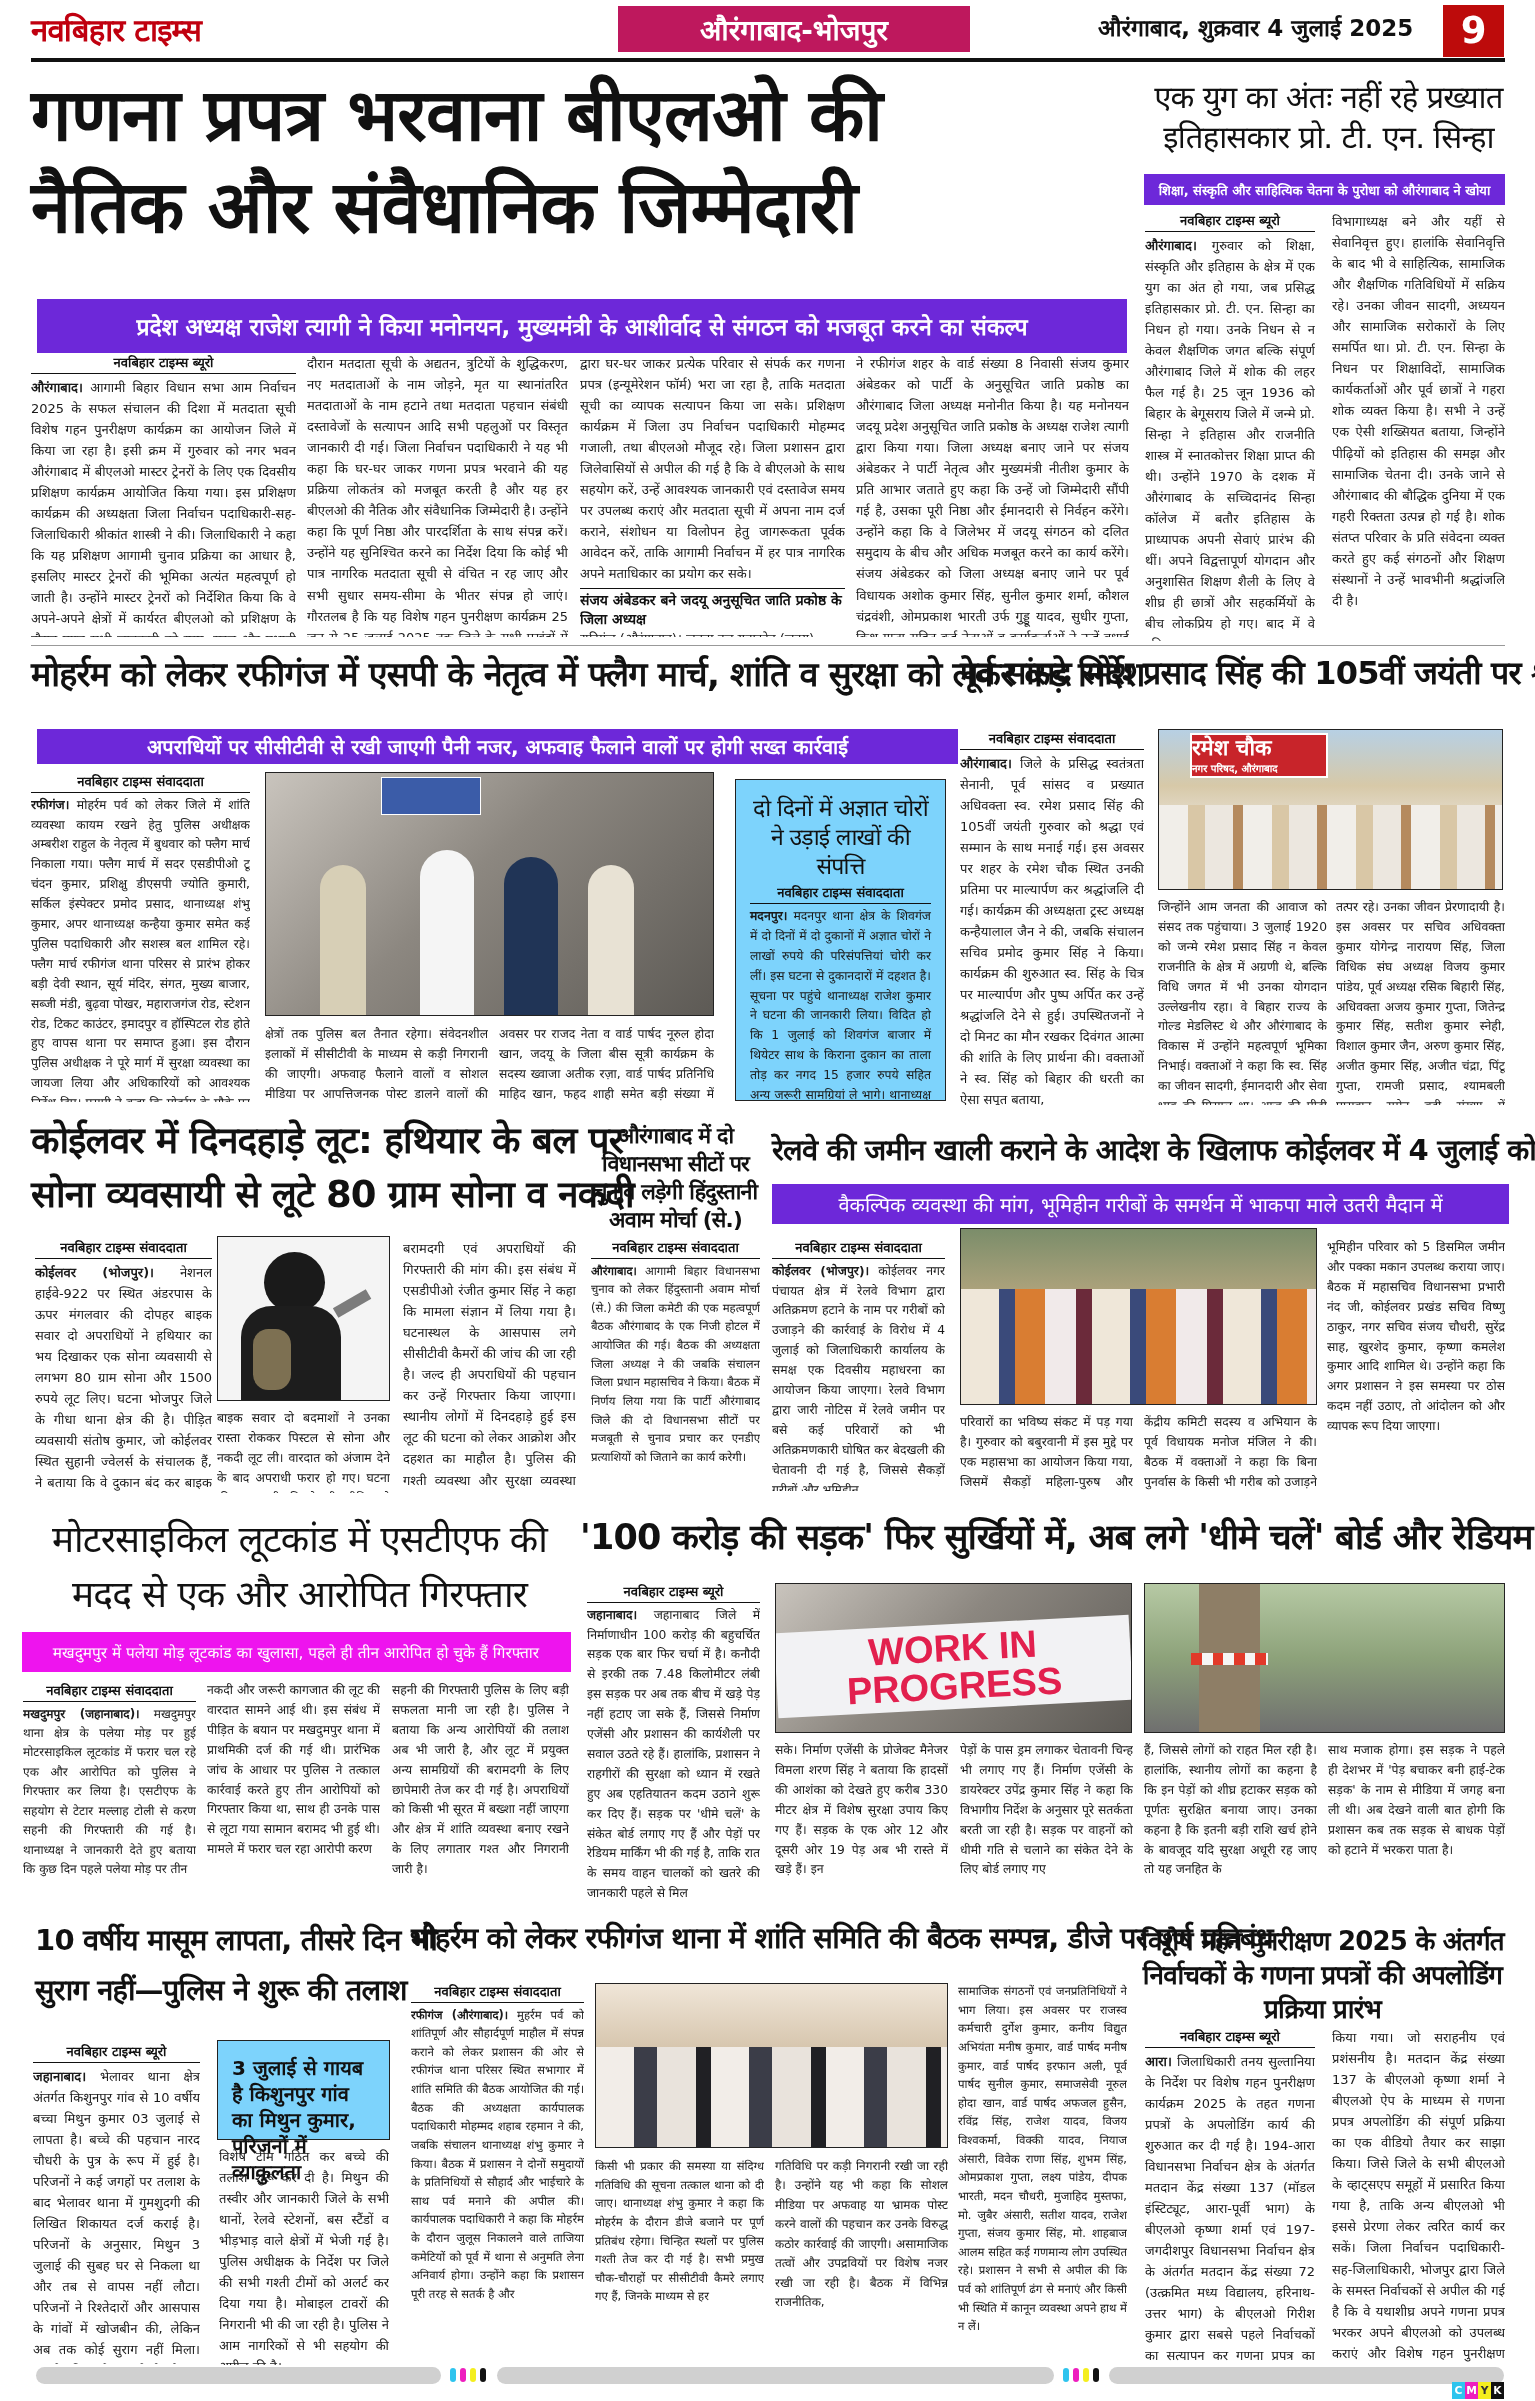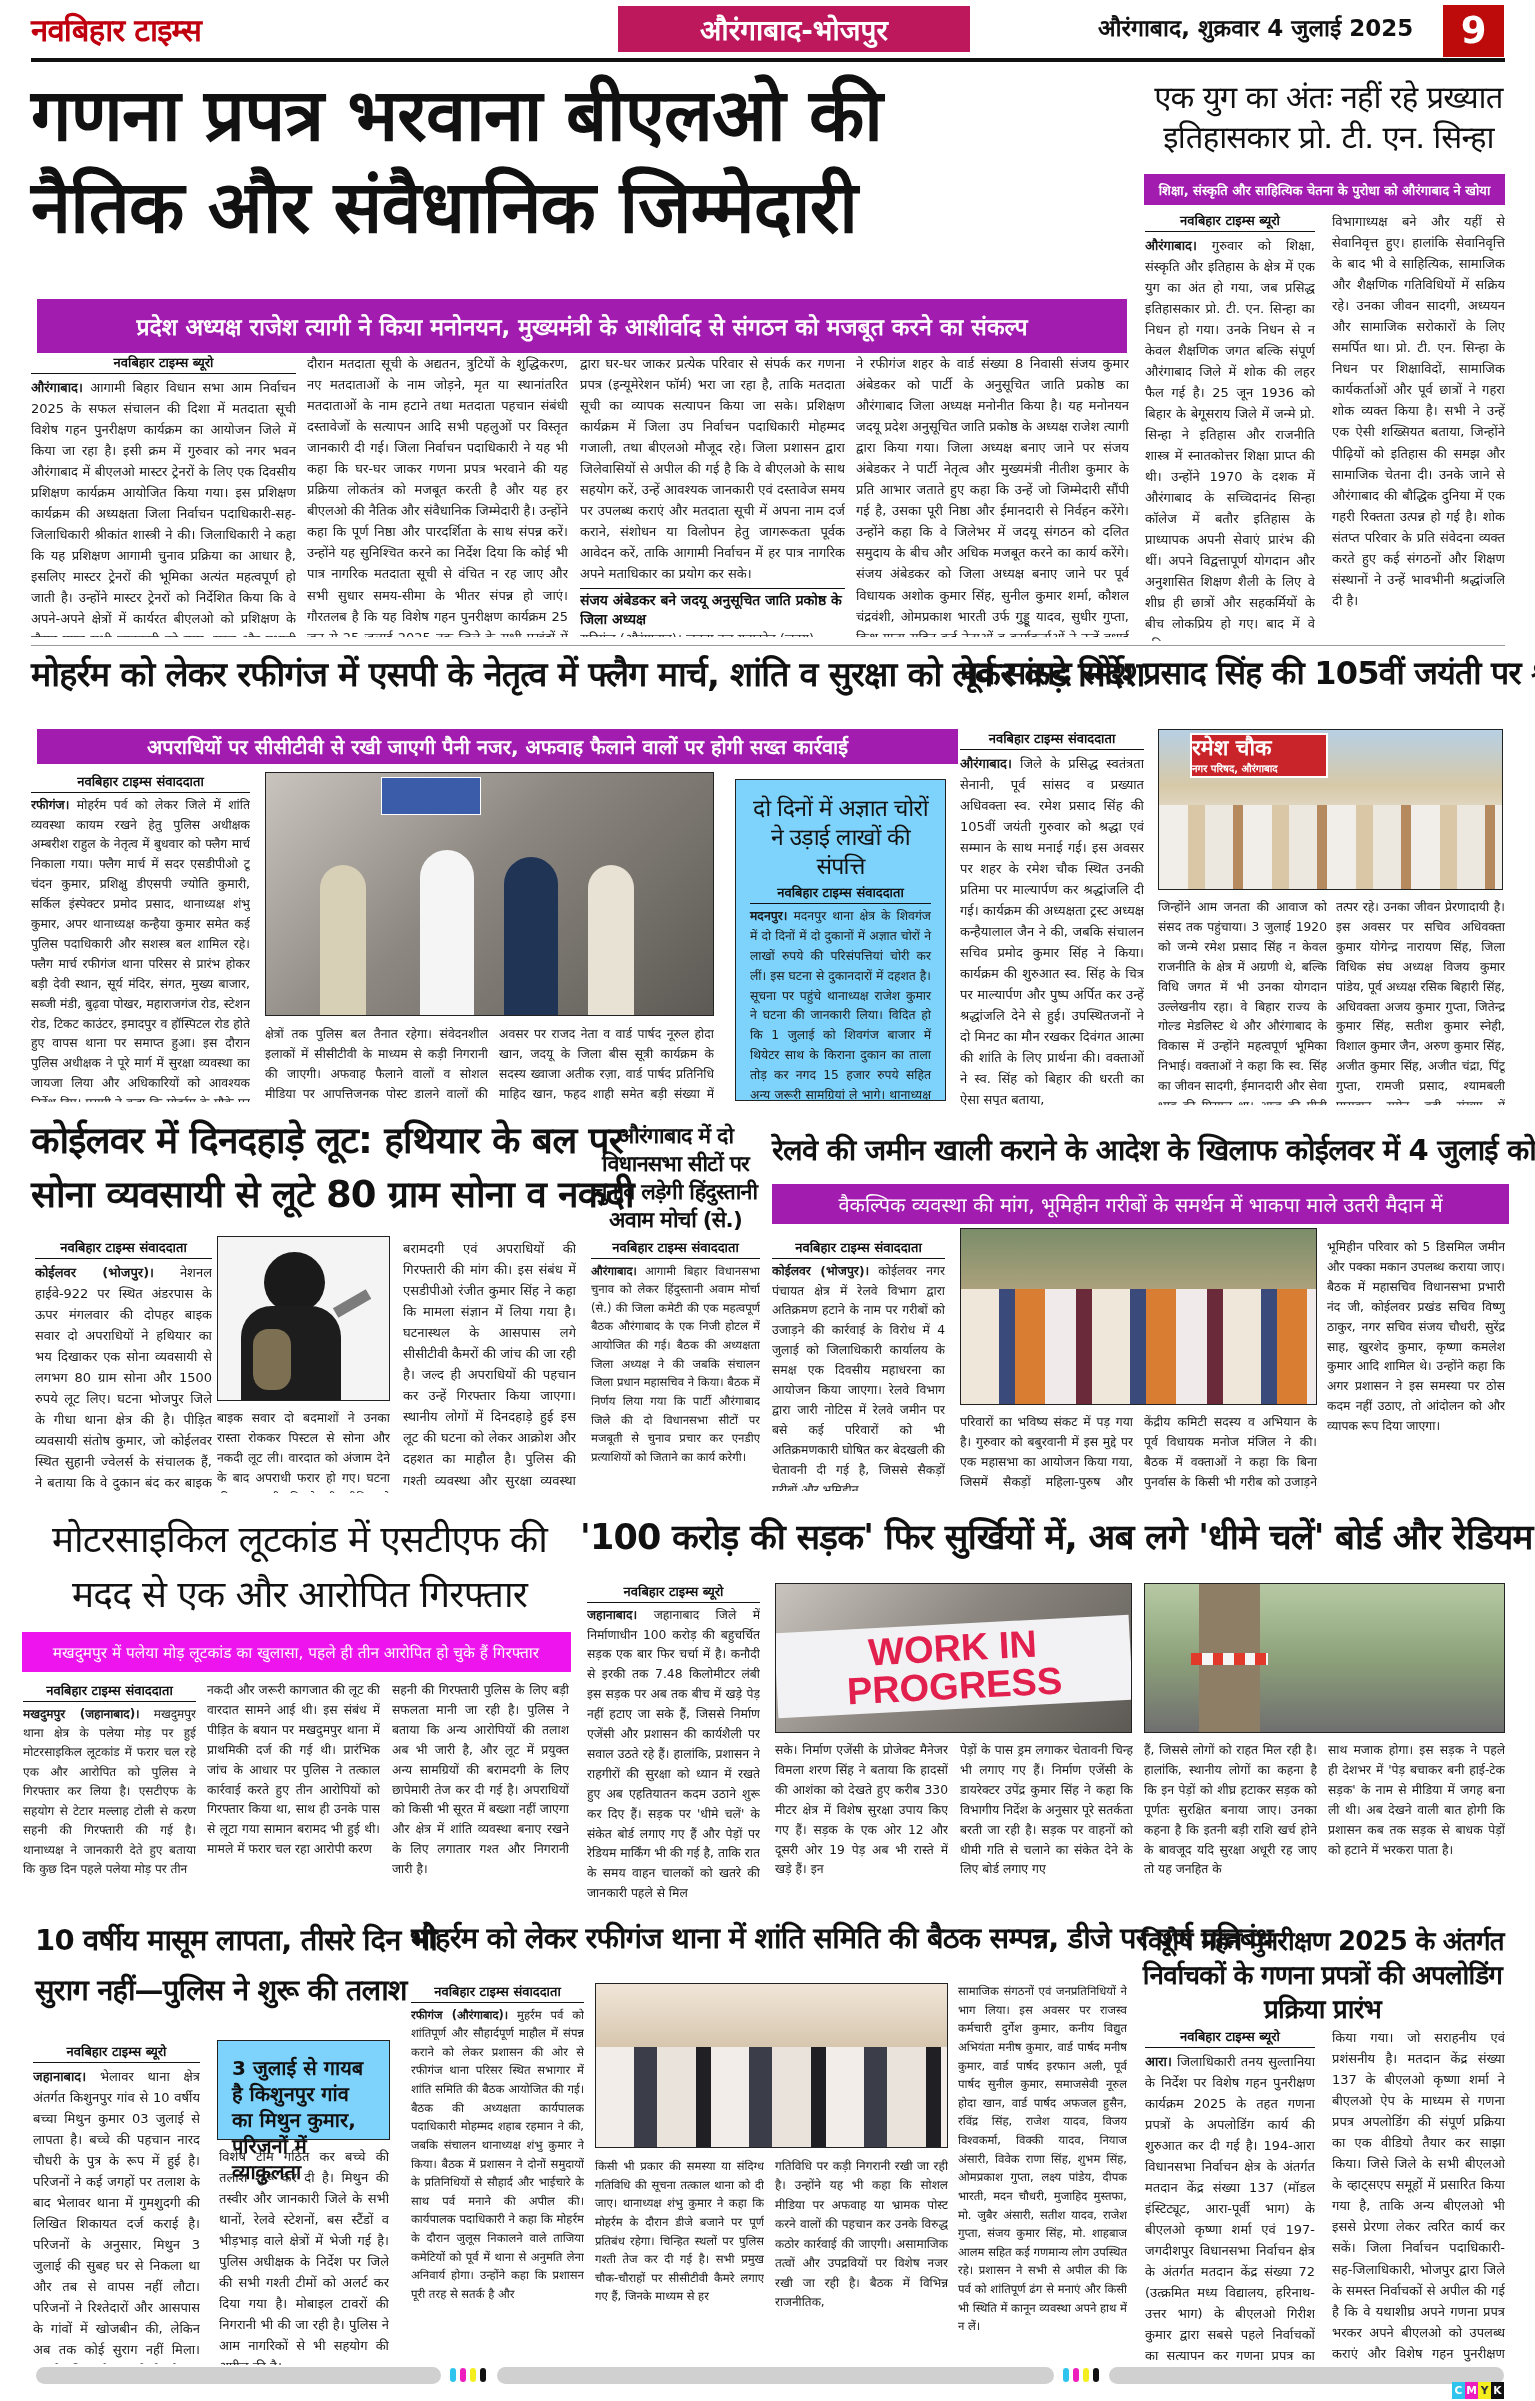--- a/index.html
+++ b/index.html
@@ -15,21 +15,21 @@
   .mast-rule { left: 31px; top: 58px; width: 1474px; height: 3.8px; background: #111; }
 
   
   .hl { font-weight: bold; color: #111; line-height: 1.08; letter-spacing: -0.8px; }
   .hl-xl { font-size: 64px; }
   .hl-l { font-size: 37px; }
   .hl-m { font-size: 32px; }
   .center { text-align: center; }
 
   .band { color: #fff; display: flex; align-items: center; justify-content: center; font-weight: bold; white-space: nowrap; overflow: hidden; }
-  .band-red { background: #a21caf; }
+  .band-red { background: #6d28d9; }
   .band-magenta { background: #ee14ee; }
 
   .byline { font-size: 13px; font-weight: bold; text-align: center; border-bottom: 1.5px solid #111; padding-bottom: 1.5px; margin-bottom: 3.1px; }
   .body-text { font-size: 13px; line-height: 1.62; text-align: justify; color: #1a1a1a; }
   .body-text b { font-weight: bold; }
   .col { position: absolute; overflow: hidden; }
 
   .photo { position: absolute; border: 1.5px solid #222; overflow: hidden; }
   .ph-grey { background: linear-gradient(135deg, #c9c4bd 0%, #8c8780 45%, #5d5a55 100%); }
   .ph-crowd { background: linear-gradient(180deg, #b7d0e4 0%, #d7c9a8 35%, #e8e1d6 60%, #b9a993 100%); }

